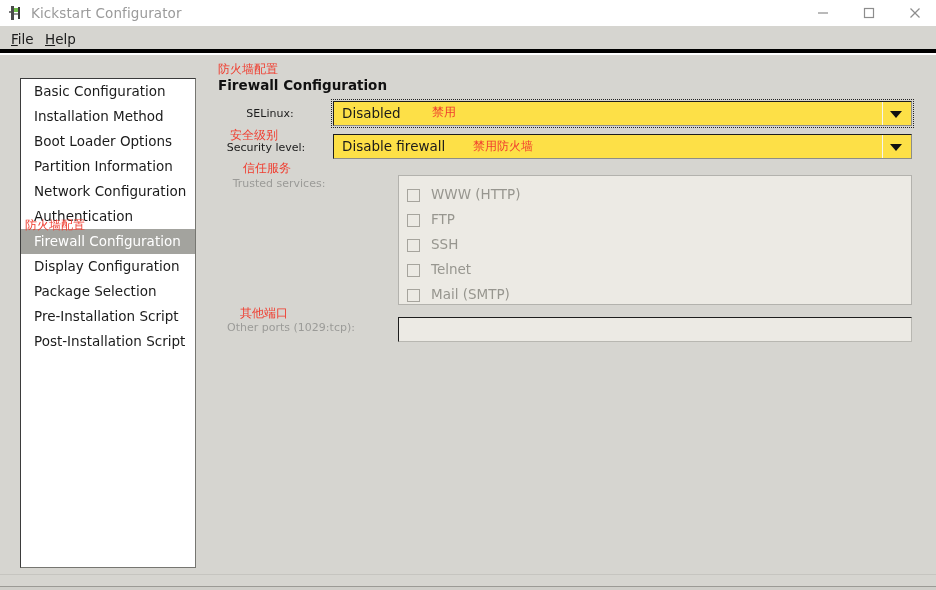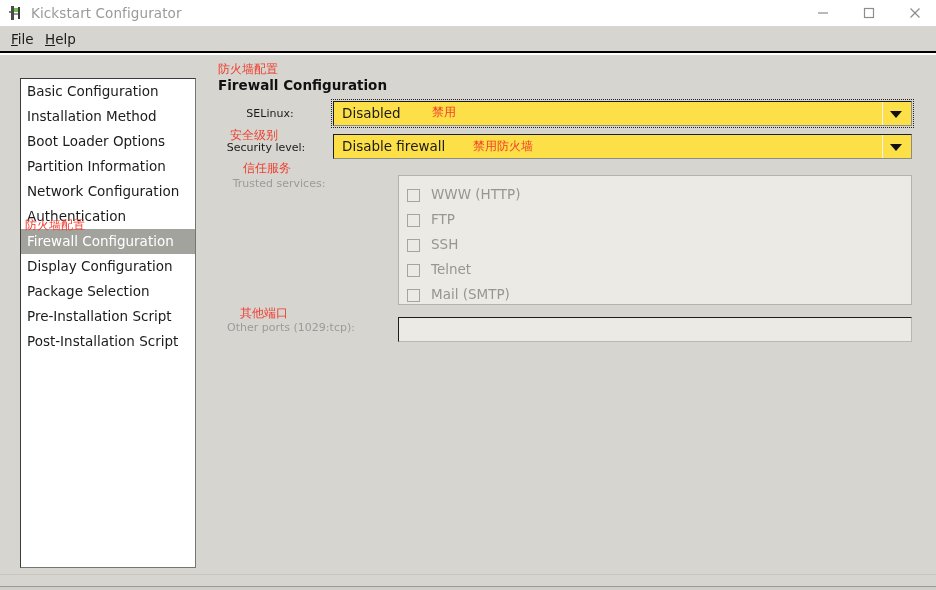--- a/index.html
+++ b/index.html
@@ -49,21 +49,21 @@
   #btn-min  { left: 800px; }
   #btn-max  { left: 846px; }
   #btn-close{ left: 892px; }
 
   
   #menubar {
     position: absolute;
     left: 0; top: 26px;
     width: 936px; height: 27px;
     background: #d6d5d0;
-    border-bottom: 2px solid #000000;
+    border-bottom: 4px solid #000000;
     box-sizing: border-box;
   }
   .menu-item {
     position: absolute;
     top: 5px;
     font-size: 13.5px;
     color: #1b1b1b;
     padding: 0 3px;
     white-space: nowrap;
   }
@@ -87,21 +87,21 @@
     background: #ffffff;
     border: 1px solid #767671;
     border-top-color: #3b3b3b;
     border-left-color: #3b3b3b;
     box-sizing: border-box;
     overflow: hidden;
   }
   .side-item {
     height: 25px;
     line-height: 25px;
-    padding-left: 6px;
+    padding-left: 13px;
     font-size: 13.5px;
     color: #1b1b1b;
     white-space: nowrap;
   }
   .side-item.selected {
     background: #a3a39e;
     color: #ffffff;
   }
 
   

